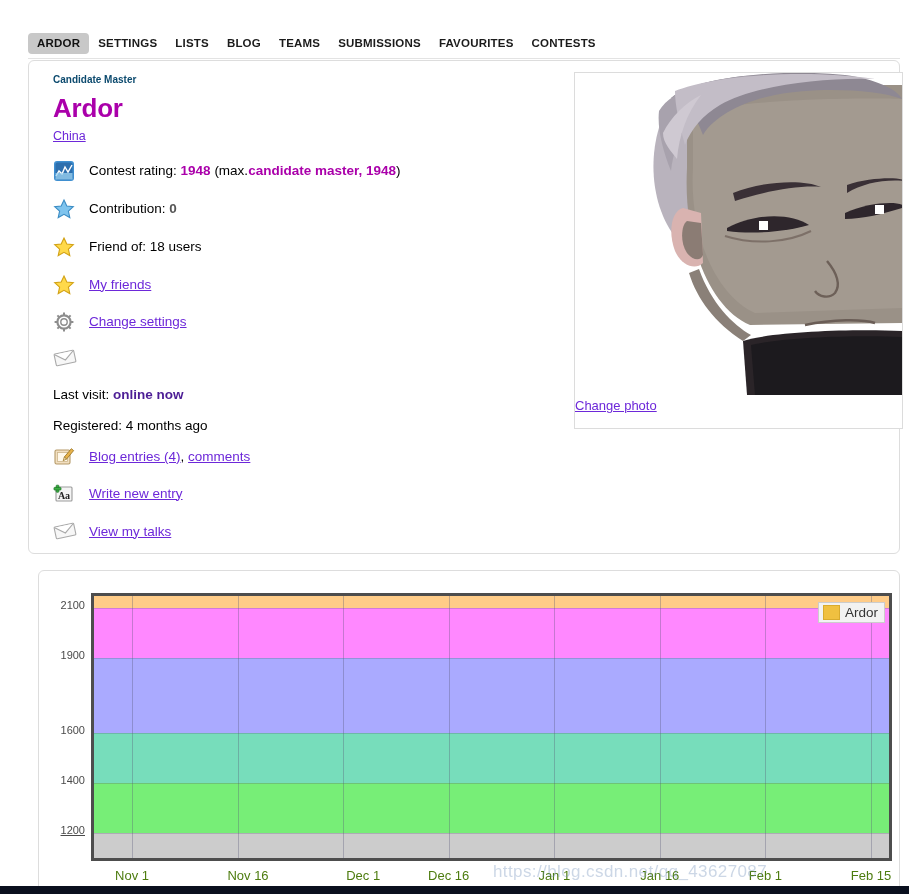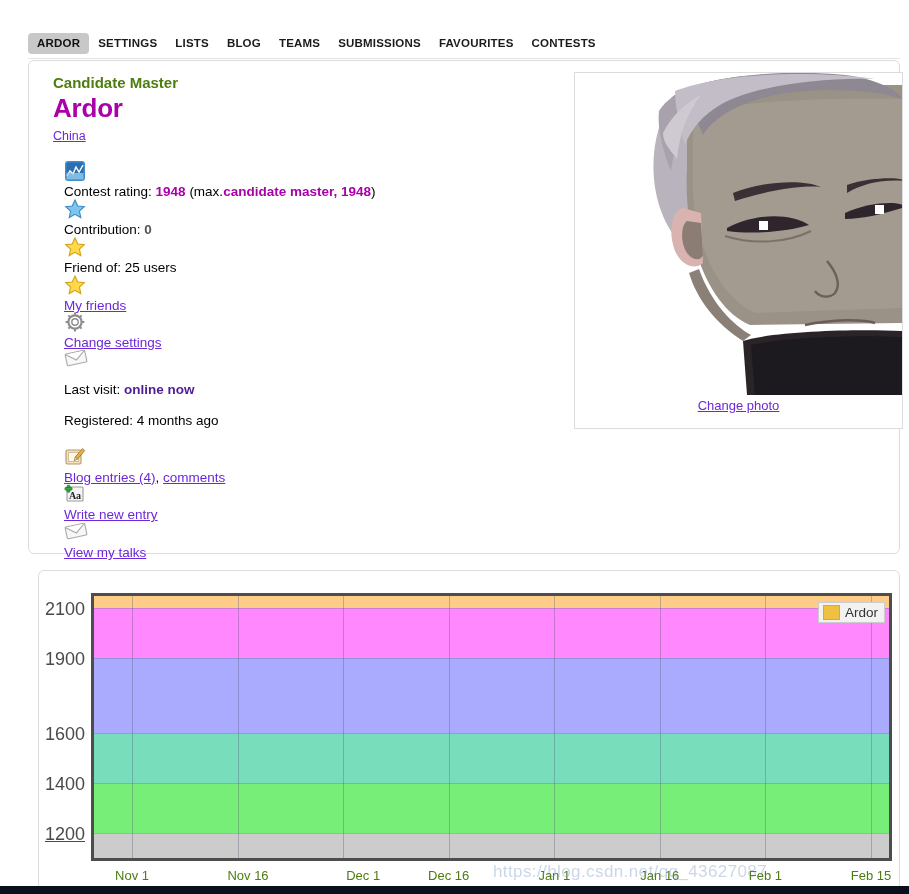--- a/index.html
+++ b/index.html
@@ -19,51 +19,51 @@
   }
   .tab.active{background:#c8c8c8;border-radius:4px;color:#111;}
   .tabrule{position:absolute;left:28px;top:58px;width:872px;height:1px;background:#e3e3e3;}
 
   
   .panel{
     position:absolute;border:1px solid #dddddd;border-radius:6px;background:#fff;
   }
   .profile-panel{left:28px;top:60px;width:870px;height:492px;}
 
-  .handle-rank{position:absolute;left:53px;top:74px;font-size:15px;font-weight:bold;color:#4d7c0f;}
+  .handle-rank{position:absolute;left:53px;top:74px;font-size:10px;font-weight:bold;color:#0c4a6e;}
   .handle-name{position:absolute;left:53px;top:93px;font-size:26px;font-weight:bold;color:#aa00aa;letter-spacing:-.2px;}
   .country{position:absolute;left:53px;top:129px;font-size:12.5px;}
   a{color:#6d28d9;text-decoration:underline;cursor:pointer;}
 
-  .row{position:absolute;left:64px;display:flex;align-items:flex-start;height:24px;font-size:13.5px;flex-direction:column;}
+  .row{position:absolute;left:53px;display:flex;align-items:center;height:24px;font-size:13.5px;}
   .row .ic{width:26px;height:24px;margin-right:10px;position:relative;flex:0 0 26px;}
   .row .txt{white-space:nowrap;}
 
   .magenta-b{color:#aa00aa;font-weight:bold;}
   .gray-b{color:#555;font-weight:bold;}
   .green-b{color:#4c1d95;font-weight:bold;}
 
   
   .ic svg{position:absolute;left:0;top:2px;}
 
   
   .photo-box{position:absolute;left:574px;top:72px;width:327px;height:355px;border:1px solid #dcdcdc;background:#fff;}
   .photo-inner{position:absolute;left:0;top:0;width:327px;height:322px;overflow:hidden;background:#fff;}
-  .change-photo{position:absolute;left:0;top:325px;width:327px;text-align:center;font-size:13px;}
+  .change-photo{position:absolute;left:0;top:325px;width:327px;text-align:left;font-size:13px;}
 
   
   .chart-panel{left:38px;top:570px;width:860px;height:320px;}
   .plot{
     position:absolute;left:91px;top:593px;width:801px;height:268px;
     border:3px solid #4d4d4d;box-sizing:border-box;overflow:hidden;
   }
   .band{position:absolute;left:0;width:100%;}
   .vgrid{position:absolute;top:0;bottom:0;width:1px;background:rgba(90,90,120,.35);}
   .hgrid{position:absolute;left:0;right:0;height:1px;background:rgba(90,90,120,.28);}
-  .ylab{position:absolute;right:0;width:46px;text-align:right;font-size:18px;color:#4a4a4a;}
+  .ylab{position:absolute;right:0;width:46px;text-align:right;font-size:11px;color:#4a4a4a;}
   .xlab{position:absolute;top:868px;font-size:13px;color:#4d7c0f;transform:translateX(-50%);white-space:nowrap;}
   .legend{
     position:absolute;right:4px;top:6px;background:#f2f2f2;border:1px solid #cccccc;
     padding:2px 6px 2px 4px;display:flex;align-items:center;gap:5px;font-size:13.5px;color:#333;
   }
   .legend .sw{width:15px;height:13px;background:#f0c040;border:1px solid #d9ab2e;display:inline-block;}
   .wm{position:absolute;left:493px;top:862px;font-size:17px;color:rgba(120,150,190,.38);white-space:nowrap;pointer-events:none;letter-spacing:.4px;}
   .bottombar{position:absolute;left:0;top:886px;width:909px;height:8px;background:#0a0f1e;}
 </style>
 </head>
@@ -116,21 +116,21 @@
     <span class="gray-b">0</span>
   </span>
 </div>
 
 <div class="row" style="top:234px">
   <span class="ic">
     <svg width="22" height="22" viewBox="0 0 22 22">
       <polygon points="11,2 13.8,8 20.3,8.7 15.4,13.2 16.8,19.6 11,16.3 5.2,19.6 6.6,13.2 1.7,8.7 8.2,8" fill="#ffd94a" stroke="#d2a216" stroke-width="1.1"></polygon>
     </svg>
   </span>
-  <span class="txt">Friend of: 25 users</span>
+  <span class="txt">Friend of: 18 users</span>
 </div>
 
 <div class="row" style="top:272px">
   <span class="ic">
     <svg width="22" height="22" viewBox="0 0 22 22">
       <polygon points="11,2 13.8,8 20.3,8.7 15.4,13.2 16.8,19.6 11,16.3 5.2,19.6 6.6,13.2 1.7,8.7 8.2,8" fill="#ffd94a" stroke="#d2a216" stroke-width="1.1"></polygon>
     </svg>
   </span>
   <span class="txt"><a>My friends</a></span>
 </div>

